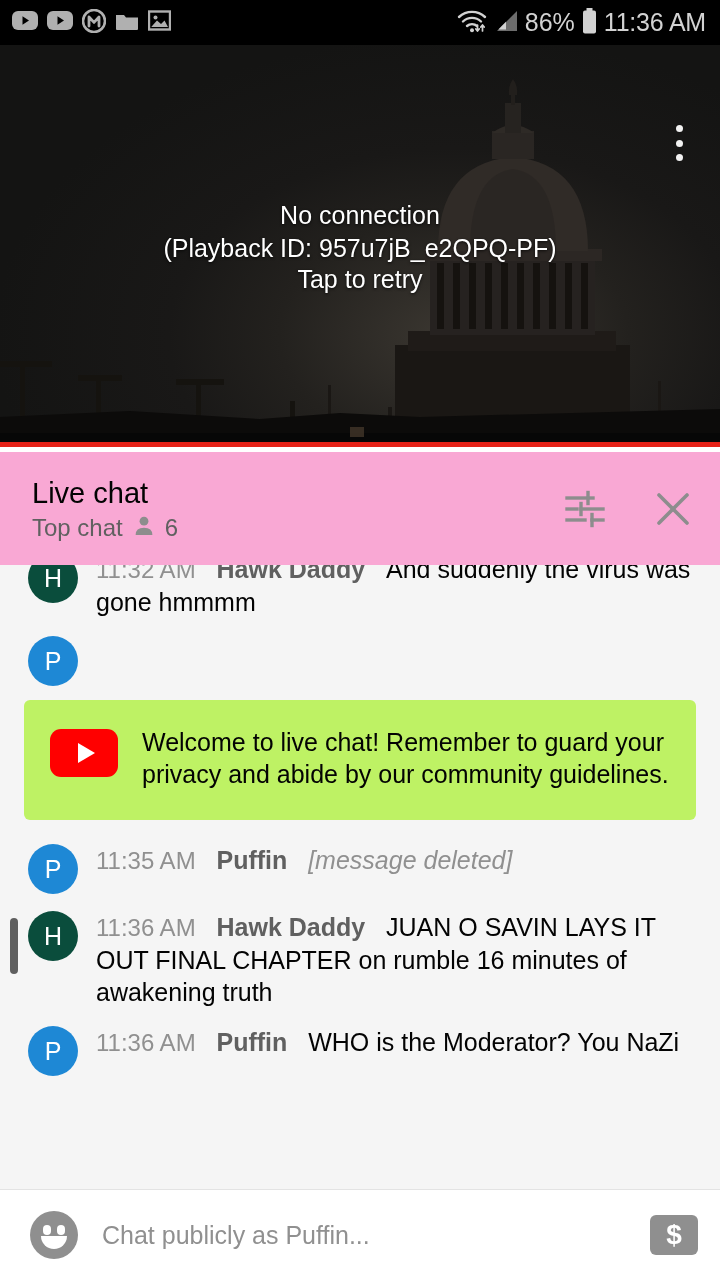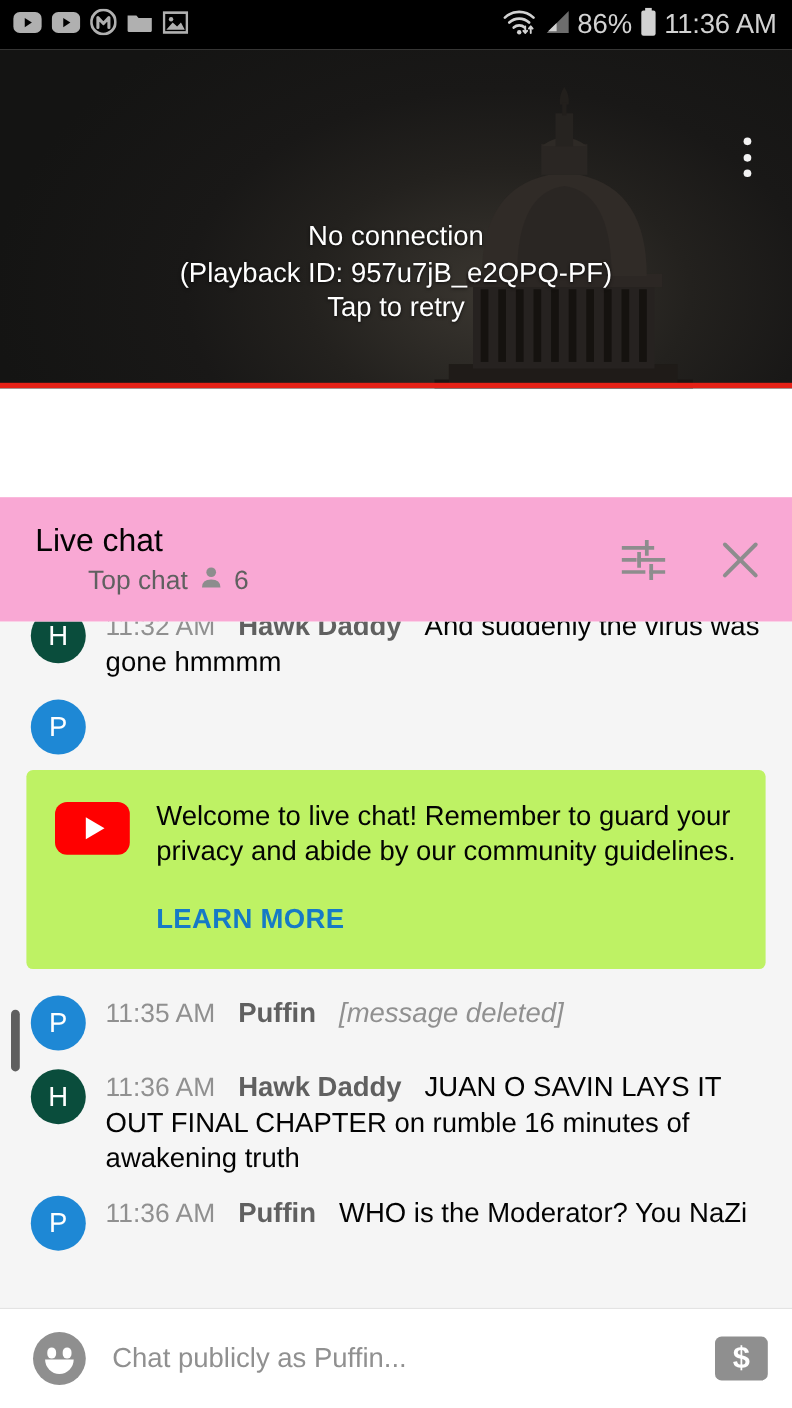--- a/index.html
+++ b/index.html
@@ -19,21 +19,21 @@
     padding:0 14px 0 12px;
   }
   .sb-left { display:flex; align-items:center; gap:9px; }
   .sb-right { margin-left:auto; display:flex; align-items:center; gap:7px; }
   .sb-icon { display:block; }
   .sb-text { color:#d2d2d2; font-size:25px; letter-spacing:-0.2px; line-height:1; }
   .sb-pct { color:#d2d2d2; font-size:25px; line-height:1; }
 
   
   .player {
-    position:absolute; top:45px; left:0; width:720px; height:308px;
+    position:absolute; top:45px; left:0; width:720px; height:402px;
     background:#121212; overflow:hidden;
   }
   .sky {
     position:absolute; inset:0;
     background:
       radial-gradient(ellipse 460px 300px at 63% 72%, #3b3731 0%, #23211e 38%, #191817 62%, #141413 100%),
       linear-gradient(#2a2724 0%, #1d1b19 55%, #121110 100%);
   }
   
   .capitol { position:absolute; left:0; top:0; width:720px; height:402px; }
@@ -56,21 +56,21 @@
   .ov-retry { font-size:25px; text-shadow:0 1px 3px rgba(0,0,0,.75); }
 
   
   .chat-header {
     position:absolute; top:452px; left:0; width:720px; height:113px;
     background:#f9a8d4; display:flex; align-items:center; padding:0 24px 0 32px;
     z-index:6;
   }
   .ch-titles { display:flex; flex-direction:column; gap:6px; }
   .ch-title { font-size:29px; color:#030303; line-height:32px; }
-  .ch-sub { display:flex; align-items:center; gap:10px;margin-left:48px; }
+  .ch-sub { display:flex; align-items:center; gap:10px; }
   .ch-subtext { font-size:24px; color:#606060; line-height:26px; }
   .ch-count { font-size:24px; color:#606060; line-height:26px; }
   .ch-actions { margin-left:auto; display:flex; align-items:center; gap:42px; }
   .ch-icon { width:46px; height:46px; display:flex; align-items:center; justify-content:center; }
 
   
   .chat-body {
     position:absolute; top:565px; left:0; width:720px; height:625px;
     background:#f5f5f5; overflow:hidden;
   }
@@ -330,21 +330,20 @@
         <span>P</span>
       </div>
     </div>
 
     <div class="welcome">
       <div class="yt-logo">
         <div class="yt-tri"></div>
       </div>
       <div class="welcome-body">
         <div class="welcome-text">Welcome to live chat! Remember to guard your privacy and abide by our community guidelines.</div>
-        <div class="learn-more" style="color: rgb(22, 122, 198);">LEARN MORE</div>
       </div>
     </div>
 
     <div class="msg" style="margin-top:24px;">
       <div class="msg-av" style="background: rgb(30, 136, 213);">
         <span>P</span>
       </div>
       <div class="msg-txt">
         <span class="ts">11:35 AM</span>
         <span>&nbsp;&nbsp;</span><span class="nm">Puffin</span>

